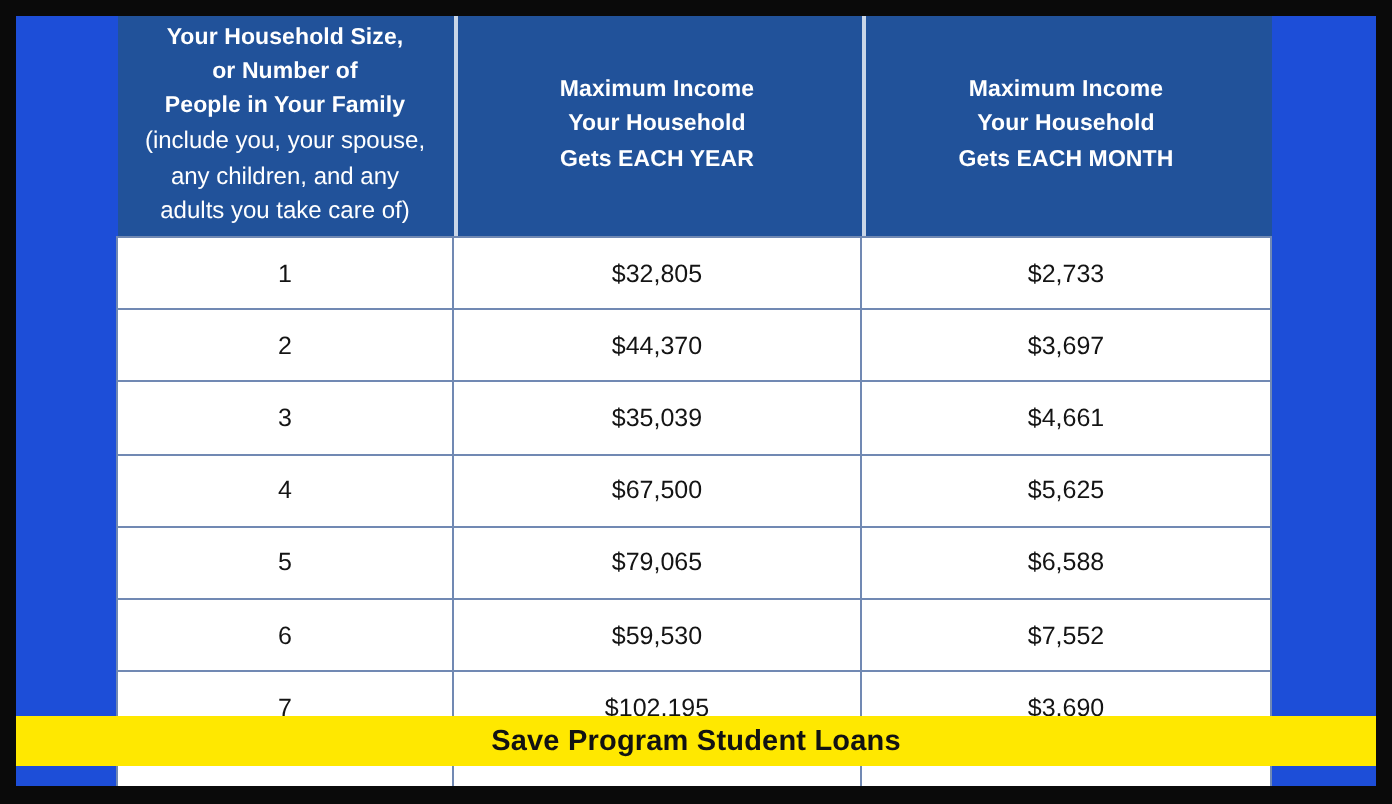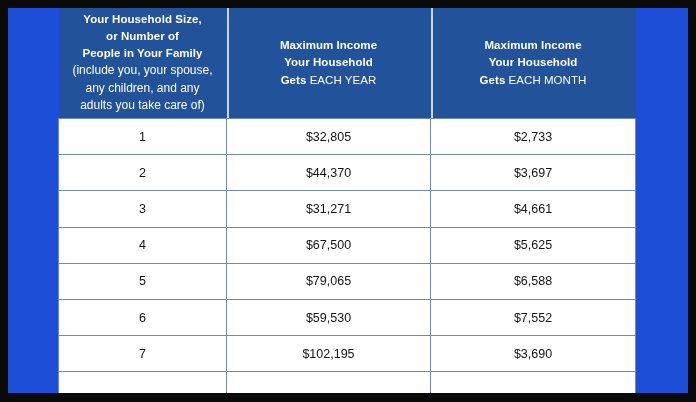--- a/index.html
+++ b/index.html
@@ -70,21 +70,21 @@
     line-height: 1.48;
     letter-spacing: 0.05px;
   }
   thead th .hdr-note {
     display: block;
     font-weight: 400;
     font-size: 12px;
     line-height: 1.48;
   }
   thead th .hdr-caps {
-    font-weight: normal;
+    font-weight: bold;
   }
   
   thead th.sep-left {
     box-shadow: inset 2px 0 0 #c9d6e8;
   }
 
   tbody td {
     height: 35.2px;
     text-align: center;
     vertical-align: middle;
@@ -168,21 +168,21 @@
             <td>$32,805</td>
             <td class="last-col">$2,733</td>
           </tr>
           <tr>
             <td class="first-col">2</td>
             <td>$44,370</td>
             <td class="last-col">$3,697</td>
           </tr>
           <tr>
             <td class="first-col">3</td>
-            <td>$31,271</td>
+            <td>$35,039</td>
             <td class="last-col">$4,661</td>
           </tr>
           <tr>
             <td class="first-col">4</td>
             <td>$67,500</td>
             <td class="last-col">$5,625</td>
           </tr>
           <tr>
             <td class="first-col">5</td>
             <td>$79,065</td>
@@ -202,19 +202,22 @@
             <td class="first-col"></td>
             <td></td>
             <td class="last-col"></td>
           </tr>
         </tbody>
       </table>
     </div>
 
   </div>
 
+  <div class="yellow-banner">
+    <span class="banner-text">Save Program Student Loans</span>
+  </div>
 
   <div class="frame-top"></div>
   <div class="frame-bottom"></div>
   <div class="frame-left"></div>
   <div class="frame-right"></div>
 
 </div>
 
 </body></html>

